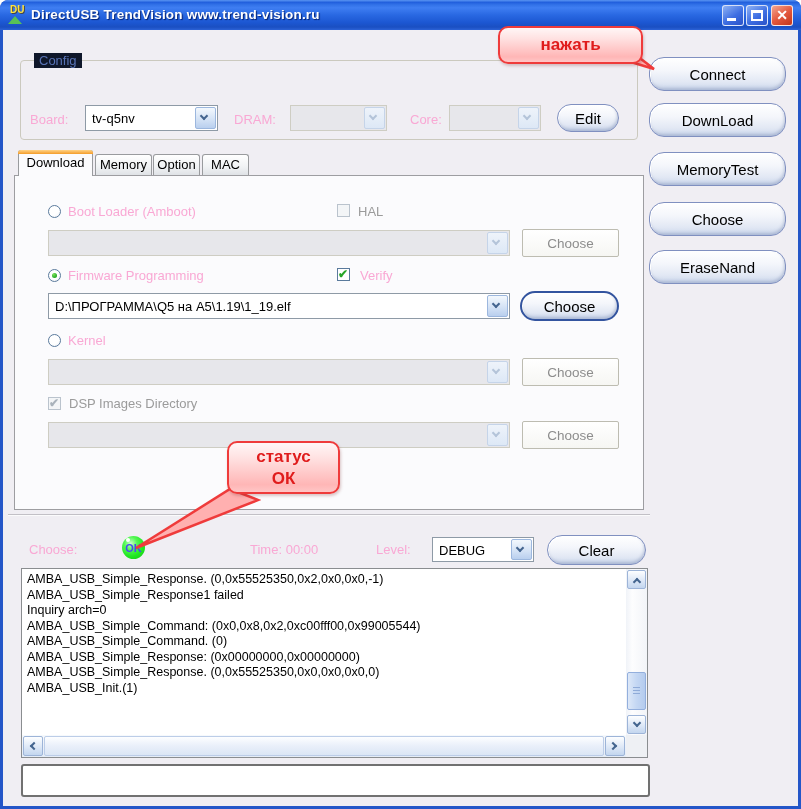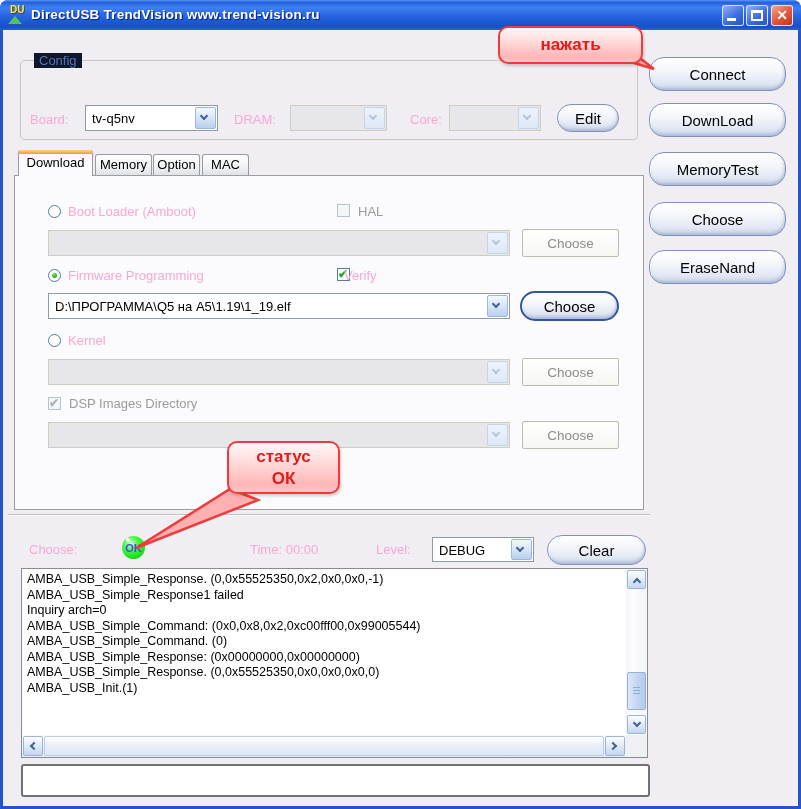--- a/index.html
+++ b/index.html
@@ -192,21 +192,21 @@
     <span class="combo-text"></span>
     <span class="combo-btn">
         <i class="chev chev-down"></i>
       </span>
   </div>
   <div class="btn-flat" style="left:522px;top:229px;width:97px;height:28px;">Choose</div>
 
   <span class="radio selected" style="left:48px;top:269px;"></span>
   <span class="lbl" style="left:68px;top:268px;">Firmware Programming</span>
   <span class="checkbox checked" style="left:337px;top:268px;"></span>
-  <span class="lbl" style="left:344px;top:268px;">Verify</span>
+  <span class="lbl" style="left:360px;top:268px;">Verify</span>
   <div class="combo" style="left:48px;top:293px;width:462px;padding-left:24px;">
     <span class="combo-text">D:\ПРОГРАММА\Q5 на A5\1.19\1_19.elf</span>
     <span class="combo-btn">
         <i class="chev chev-down"></i>
       </span>
   </div>
   <div class="btn-xp default" style="left:520px;top:291px;width:99px;height:30px;">Choose</div>
 
   <span class="radio" style="left:48px;top:334px;"></span>
   <span class="lbl" style="left:68px;top:333px;">Kernel</span>

